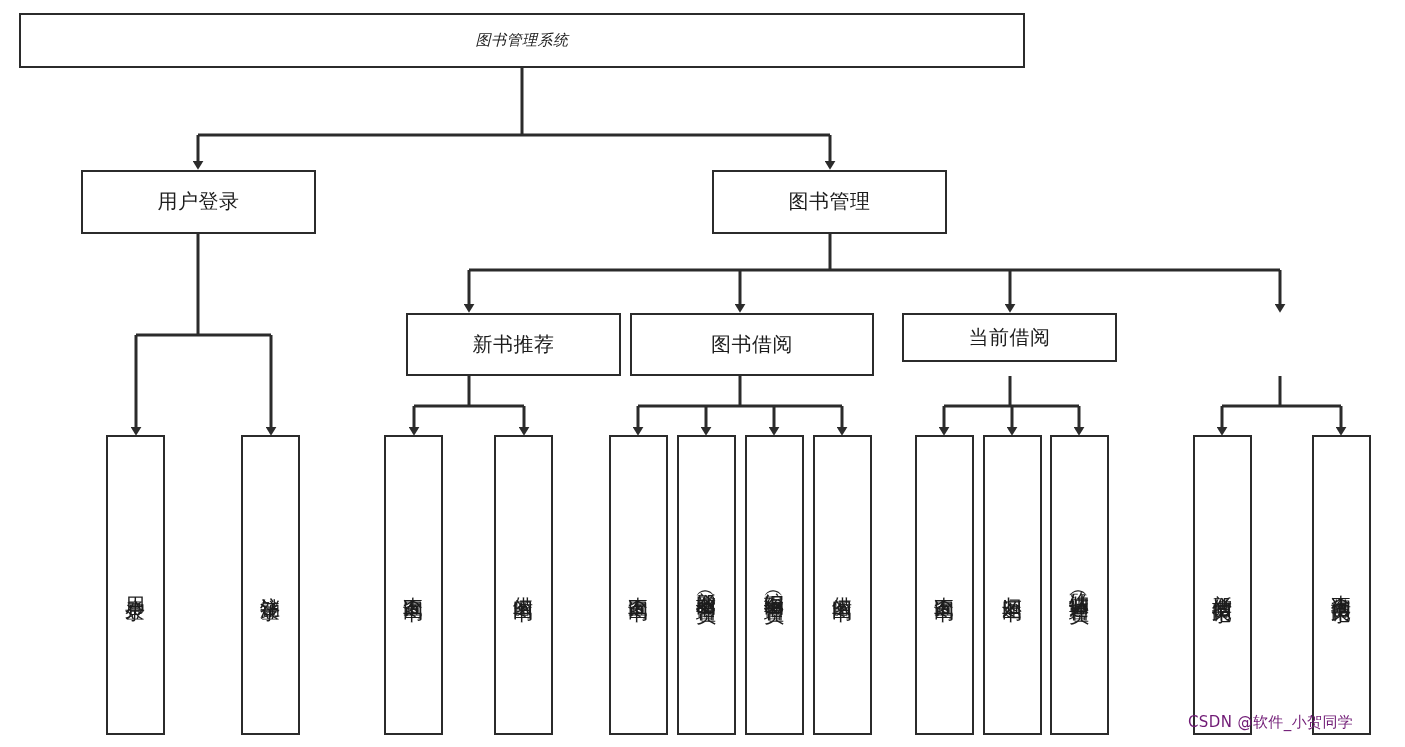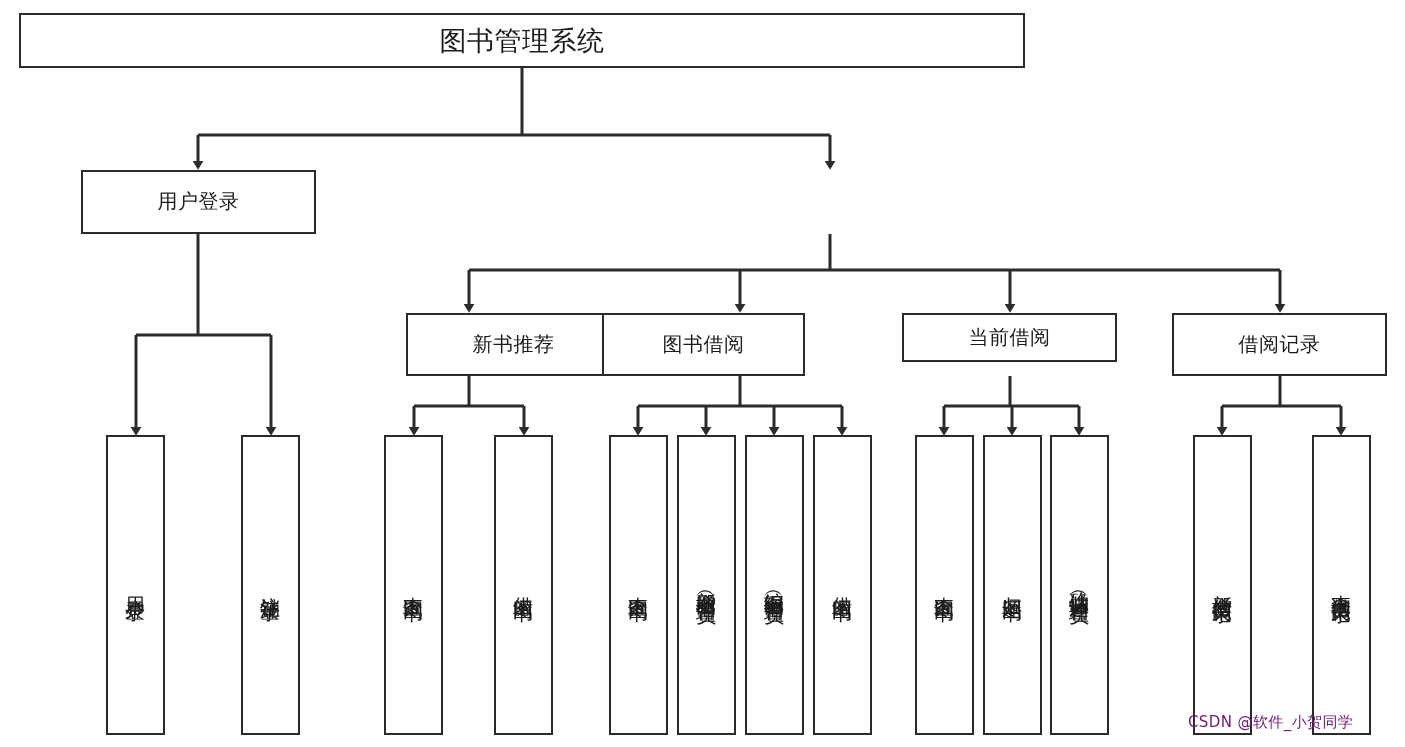--- a/index.html
+++ b/index.html
@@ -46,21 +46,22 @@
     text-align: center;
   }
   .node.vertical .label {
     writing-mode: vertical-rl;
     text-orientation: upright;
     letter-spacing: 2px;
     line-height: 1;
     font-size: 20px;
   }
   .node.root .label {
-    font-size: 27px;
+    font-size: 15px;
+    font-style: italic;
   }
   .watermark {
     position: absolute;
     left: 1188px;
     top: 713px;
     font-size: 15px;
     color: #701a75;
     white-space: nowrap;
     z-index: 3;
     letter-spacing: 0.4px;
@@ -123,32 +124,32 @@
     </g>
   </svg>
 
   <div class="node root" style="left:19px; top:13px; width:1006px; height:55px;">
     <span class="label">图书管理系统</span>
   </div>
 
   <div class="node" style="left:81px; top:170px; width:235px; height:64px;">
     <span class="label">用户登录</span>
   </div>
+  <div class="node" style="left:712px; top:170px; width:235px; height:64px;">
+    <span class="label">图书管理</span>
+  </div>
 
   <div class="node" style="left:362px; top:313px; width:215px; height:63px;margin-left:44px;">
     <span class="label">新书推荐</span>
   </div>
-  <div class="node" style="left:602px; top:313px; width:203px; height:63px;">
+  <div class="node" style="left:630px; top:313px; width:244px; height:63px;">
     <span class="label">图书借阅</span>
   </div>
   <div class="node" style="left:902px; top:313px; width:215px; height:49px;">
     <span class="label">当前借阅</span>
-  </div>
-  <div class="node" style="left:1172px; top:313px; width:215px; height:63px;">
-    <span class="label">借阅记录</span>
   </div>
 
   <div class="node vertical" style="left:106px; top:435px; width:59px; height:300px;">
     <span class="label">用户登录</span>
   </div>
   <div class="node vertical" style="left:241px; top:435px; width:59px; height:300px;">
     <span class="label">注销登录</span>
   </div>
 
   <div class="node vertical" style="left:384px; top:435px; width:59px; height:300px;">

